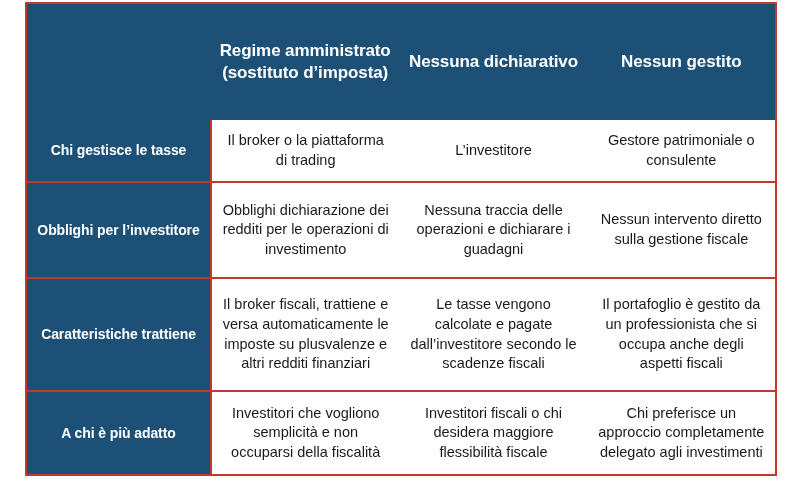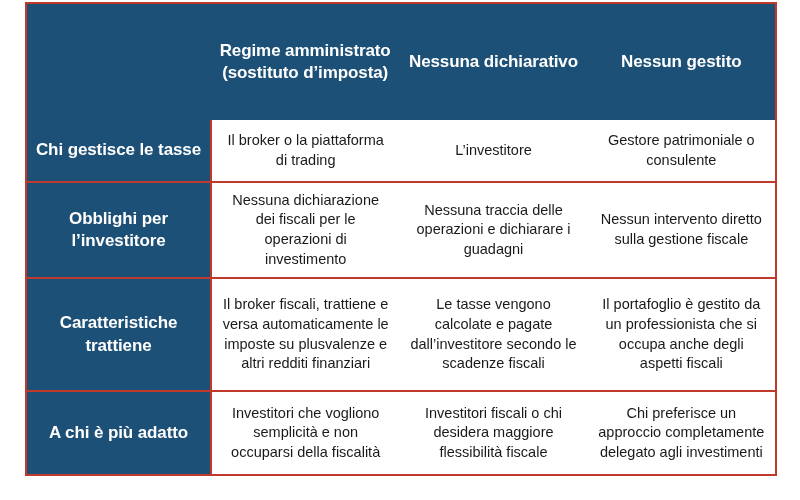--- a/index.html
+++ b/index.html
@@ -62,21 +62,21 @@
     text-align: center;
     padding: 4px 8px;
     border-bottom: 2px solid #c0392b;
     letter-spacing: -0.1px;
   }
 
   
   tr.body-row td.row-label {
     background: #1d5076;
     color: #ffffff;
-    font-size: 17px;
+    font-size: 14px;
     font-weight: bold;
     line-height: 1.3;
     text-align: center;
     padding: 4px 8px;
     border-right: 2px solid #c0392b;
     border-bottom: 2px solid #c0392b;
     letter-spacing: -0.1px;
   }
 
   tr.body-row:last-child td.row-label,
@@ -121,21 +121,21 @@
     </thead>
     <tbody>
       <tr class="body-row row-chi-gestisce">
         <td class="row-label">Chi gestisce le tasse</td>
         <td class="data-cell">Il broker o la piattaforma di trading</td>
         <td class="data-cell">L’investitore</td>
         <td class="data-cell">Gestore patrimoniale o consulente</td>
       </tr>
       <tr class="body-row row-obblighi">
         <td class="row-label">Obblighi per l’investitore</td>
-        <td class="data-cell">Nessuna dichiarazione dei fiscali per le operazioni di investimento</td>
+        <td class="data-cell">Obblighi dichiarazione dei redditi per le operazioni di investimento</td>
         <td class="data-cell">Nessuna traccia delle operazioni e dichiarare i guadagni</td>
         <td class="data-cell">Nessun intervento diretto sulla gestione fiscale</td>
       </tr>
       <tr class="body-row row-caratteristiche">
         <td class="row-label">Caratteristiche trattiene</td>
         <td class="data-cell">Il broker fiscali, trattiene e versa automaticamente le imposte su plusvalenze e altri redditi finanziari</td>
         <td class="data-cell">Le tasse vengono calcolate e pagate dall’investitore secondo le scadenze fiscali</td>
         <td class="data-cell">Il portafoglio è gestito da un professionista che si occupa anche degli aspetti fiscali</td>
       </tr>
       <tr class="body-row row-adatto">

